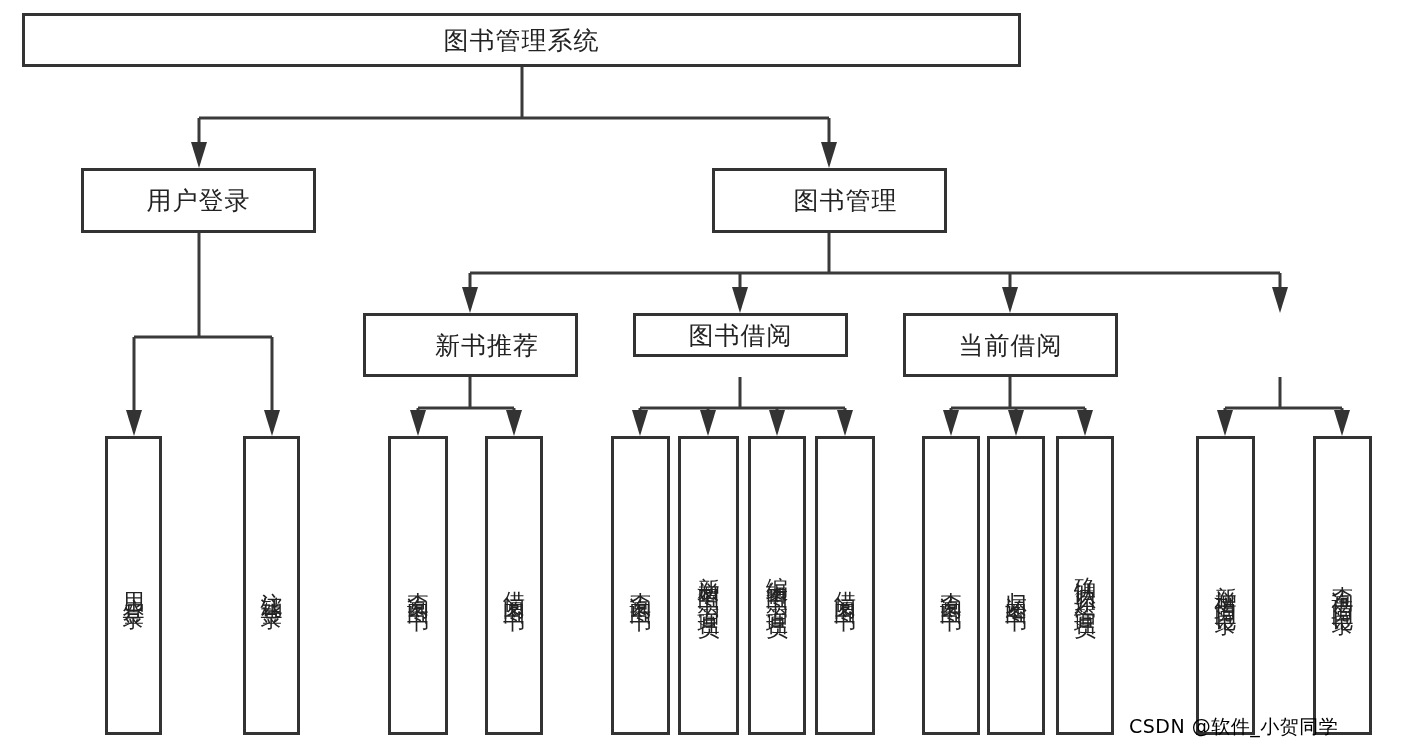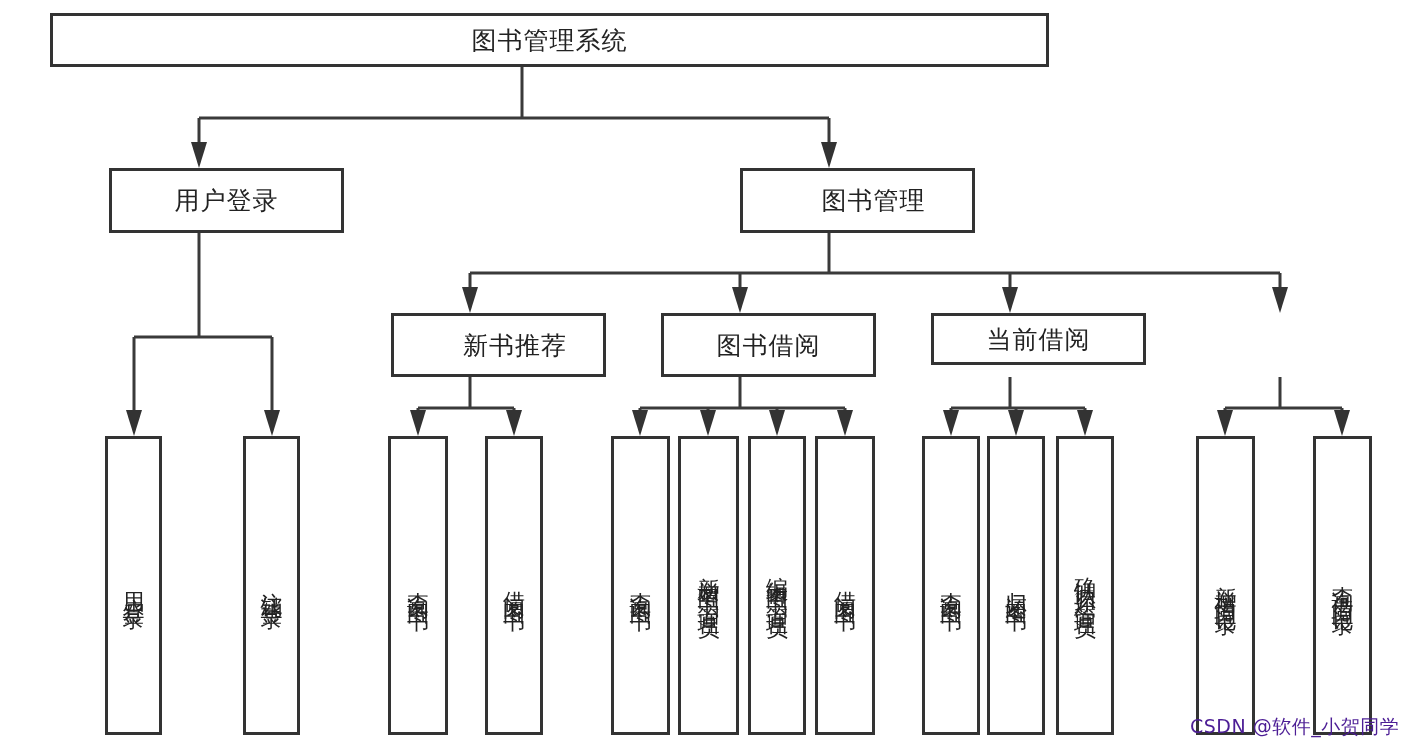--- a/index.html
+++ b/index.html
@@ -13,43 +13,42 @@
   #wires { position:absolute; left:0; top:0; width:1405px; height:747px; }
 
   .hbox {
     position:absolute;
     box-sizing:border-box;
     background:#ffffff;
     border:3px solid #333333;
     display:flex; align-items:center; justify-content:center;
     font-size:25px; color:#222222; letter-spacing:1px;
     white-space:nowrap;
-    margin-left:28px;
   }
   .vbox {
     position:absolute;
     top:436px; height:299px;
     box-sizing:border-box;
     background:#ffffff;
     border:3px solid #333333;
     display:flex; align-items:center; justify-content:center;
   }
   .vbox .vtext {
     writing-mode:vertical-rl;
     text-orientation:mixed;
     font-size:22px; line-height:1;
     letter-spacing:6px;
     color:#222222;
     white-space:nowrap;
   }
   .watermark {
     position:absolute;
-    left:1190px; top:714px;
+    left:1129px; top:714px;
     font-size:19px;
-    color:#4c1d95;
+    color:#000000;
     letter-spacing:0.5px;
     white-space:nowrap;
   }
 </style>
 </head>
 <body>
 
 <div id="stage">
 
   <svg id="wires" viewBox="0 0 1405 747" xmlns="http://www.w3.org/2000/svg">
@@ -84,22 +83,22 @@
       <polygon points="1334,410 1350,410 1342,436"></polygon>
     </g>
   </svg>
 
   <div class="hbox" style="left:22px; top:13px; width:999px; height:54px;">图书管理系统</div>
 
   <div class="hbox" style="left:81px; top:168px; width:235px; height:65px;">用户登录</div>
   <div class="hbox" style="left:712px; top:168px; width:235px; height:65px;padding-left:32px;">图书管理</div>
 
   <div class="hbox" style="left:363px; top:313px; width:215px; height:64px;padding-left:33px;">新书推荐</div>
-  <div class="hbox" style="left:633px; top:313px; width:215px; height:64px;">图书借阅</div>
-  <div class="hbox" style="left:903px; top:313px; width:215px; height:52px;">当前借阅</div>
+  <div class="hbox" style="left:633px; top:313px; width:215px; height:44px;">图书借阅</div>
+  <div class="hbox" style="left:903px; top:313px; width:215px; height:64px;">当前借阅</div>
 
   <div class="vbox" style="left:105px; width:57px;">
     <span class="vtext">用户登录</span>
   </div>
   <div class="vbox" style="left:243px; width:57px;">
     <span class="vtext">注销登录</span>
   </div>
 
   <div class="vbox" style="left:388px; width:60px;">
     <span class="vtext">查询图书</span>

